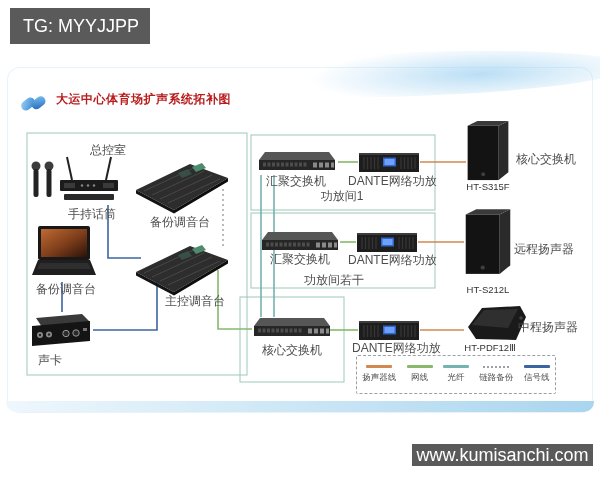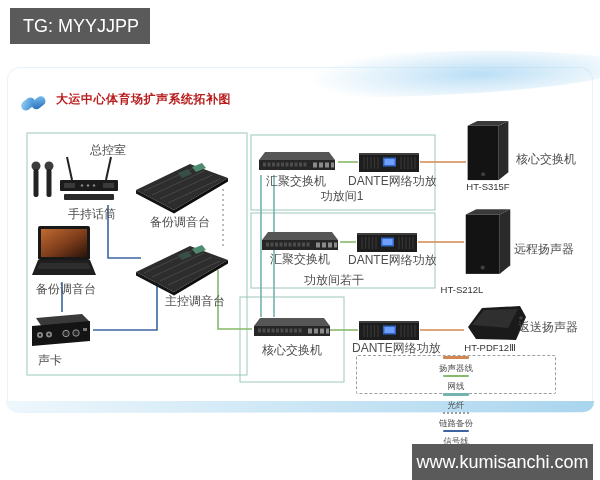--- a/index.html
+++ b/index.html
@@ -9,21 +9,21 @@
     -webkit-font-smoothing:antialiased;
   }
   .abs{position:absolute;}
 
   
   .badge{
     background:var(--badge-bg,#5a5a5a);color:#fff;font-size:18px;
     display:flex;align-items:center;z-index:6;
   }
   #tg-badge{left:10px;top:8px;width:127px;height:36px;padding-left:13px;}
-  #url-badge{left:412px;top:444px;width:181px;height:36px;justify-content:center;}
+  #url-badge{left:412px;top:444px;width:181px;height:22px;justify-content:center;}
 
   
   .card{left:8px;top:68px;width:584px;height:344px;background:#fff;border-radius:12px;
         box-shadow:0 0 0 1px rgba(205,228,245,.45);z-index:1;}
   .wisp{right:-30px;top:52px;width:430px;height:44px;z-index:2;border-radius:50%;
         background:radial-gradient(55% 90% at 65% 55%, rgba(150,205,240,.65), rgba(150,205,240,0) 72%);
         transform:rotate(-2deg);}
   .bottomband{left:6px;top:401px;width:588px;height:11px;z-index:2;border-radius:0 0 10px 10px;
         background:linear-gradient(90deg,#eef7fc 0%,#cfe8f6 45%,#a9d5ee 100%);}
 
@@ -40,21 +40,21 @@
   .box{stroke:var(--box-border,#9cc8ba);stroke-width:1;fill:none;}
   .ln{fill:none;stroke-width:1.6;}
   .ln-signal{stroke:var(--signal-line,#3c659f);}
   .ln-net{stroke:var(--net-line,#86b96b);}
   .ln-fiber{stroke:var(--fiber-line,#74b3ae);}
   .ln-speaker{stroke:var(--speaker-line,#d2884e);}
   .ln-backup{stroke:var(--backup-line,#9aa0a6);stroke-dasharray:2 3;stroke-width:1.4;}
 
   
   .legend{left:356px;top:355px;width:198px;height:37px;border:1px dashed #9aa0a6;background:#fff;
-          z-index:5;display:flex;align-items:center;justify-content:space-around;border-radius:2px;flex-direction:column;}
+          z-index:5;display:flex;align-items:center;justify-content:space-around;border-radius:2px;}
   .legend-item{display:flex;flex-direction:column;align-items:center;gap:4px;}
   .legend-sample{width:26px;height:2.5px;border-radius:1px;}
   .s-speaker{background:var(--speaker-line);}
   .s-net{background:var(--net-line);}
   .s-fiber{background:var(--fiber-line);}
   .s-backup{width:26px;height:0;border-top:2.5px dotted var(--backup-line);background:none;border-radius:0;}
   .s-signal{background:var(--signal-line);}
   .legend-label{font-size:8.5px;color:#4d4d4d;white-space:nowrap;}
 </style>
 </head>
@@ -339,24 +339,24 @@
 
 <div class="abs lbl" style="left:262px;top:251px;width:76px">汇聚交换机</div>
 <div class="abs lbl" style="left:348px;top:252px;width:82px">DANTE网络功放</div>
 <div class="abs lbl" style="left:298px;top:272px;width:72px">功放间若干</div>
 
 <div class="abs lbl" style="left:254px;top:342px;width:76px">核心交换机</div>
 <div class="abs lbl" style="left:352px;top:340px;width:82px">DANTE网络功放</div>
 
 <div class="abs lbl model" style="left:462px;top:181px;width:52px">HT-S315F</div>
 <div class="abs lbl" style="left:516px;top:151px;width:56px">核心交换机</div>
-<div class="abs lbl model" style="left:436px;top:284px;width:52px">HT-S212L</div>
+<div class="abs lbl model" style="left:462px;top:284px;width:52px">HT-S212L</div>
 <div class="abs lbl" style="left:514px;top:241px;width:56px">远程扬声器</div>
 <div class="abs lbl model" style="left:460px;top:342px;width:60px">HT-PDF12Ⅲ</div>
-<div class="abs lbl" style="left:518px;top:319px;width:56px">返送扬声器</div>
+<div class="abs lbl" style="left:518px;top:319px;width:56px">中程扬声器</div>
 
 <div class="abs legend">
   <div class="legend-item">
     <div class="legend-sample s-speaker"></div>
     <div class="legend-label">扬声器线</div>
   </div>
   <div class="legend-item">
     <div class="legend-sample s-net"></div>
     <div class="legend-label">网线</div>
   </div>

